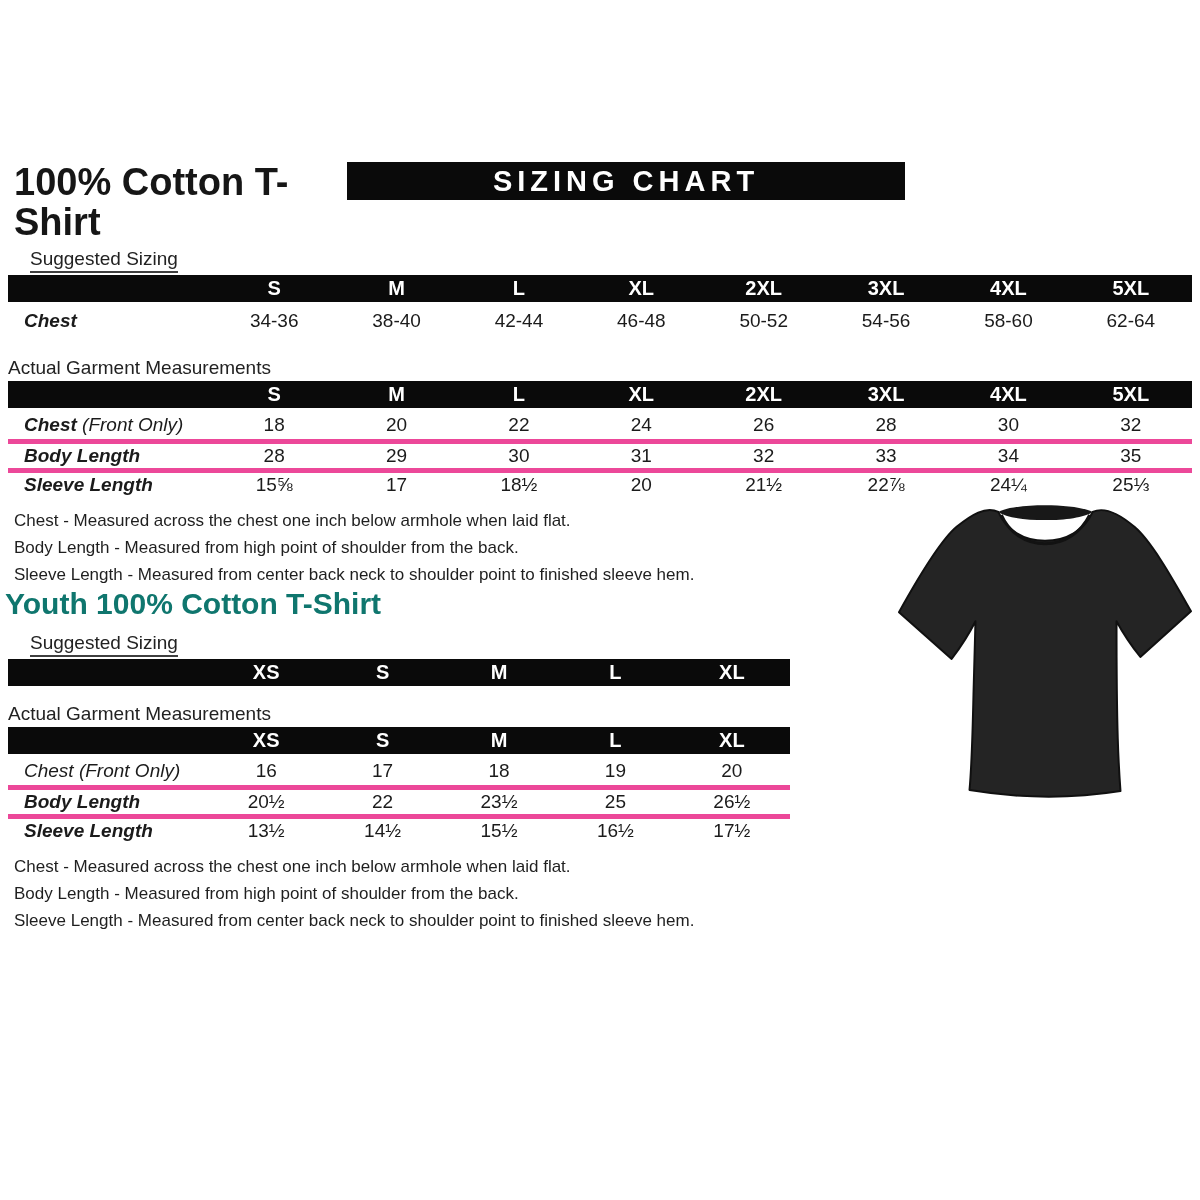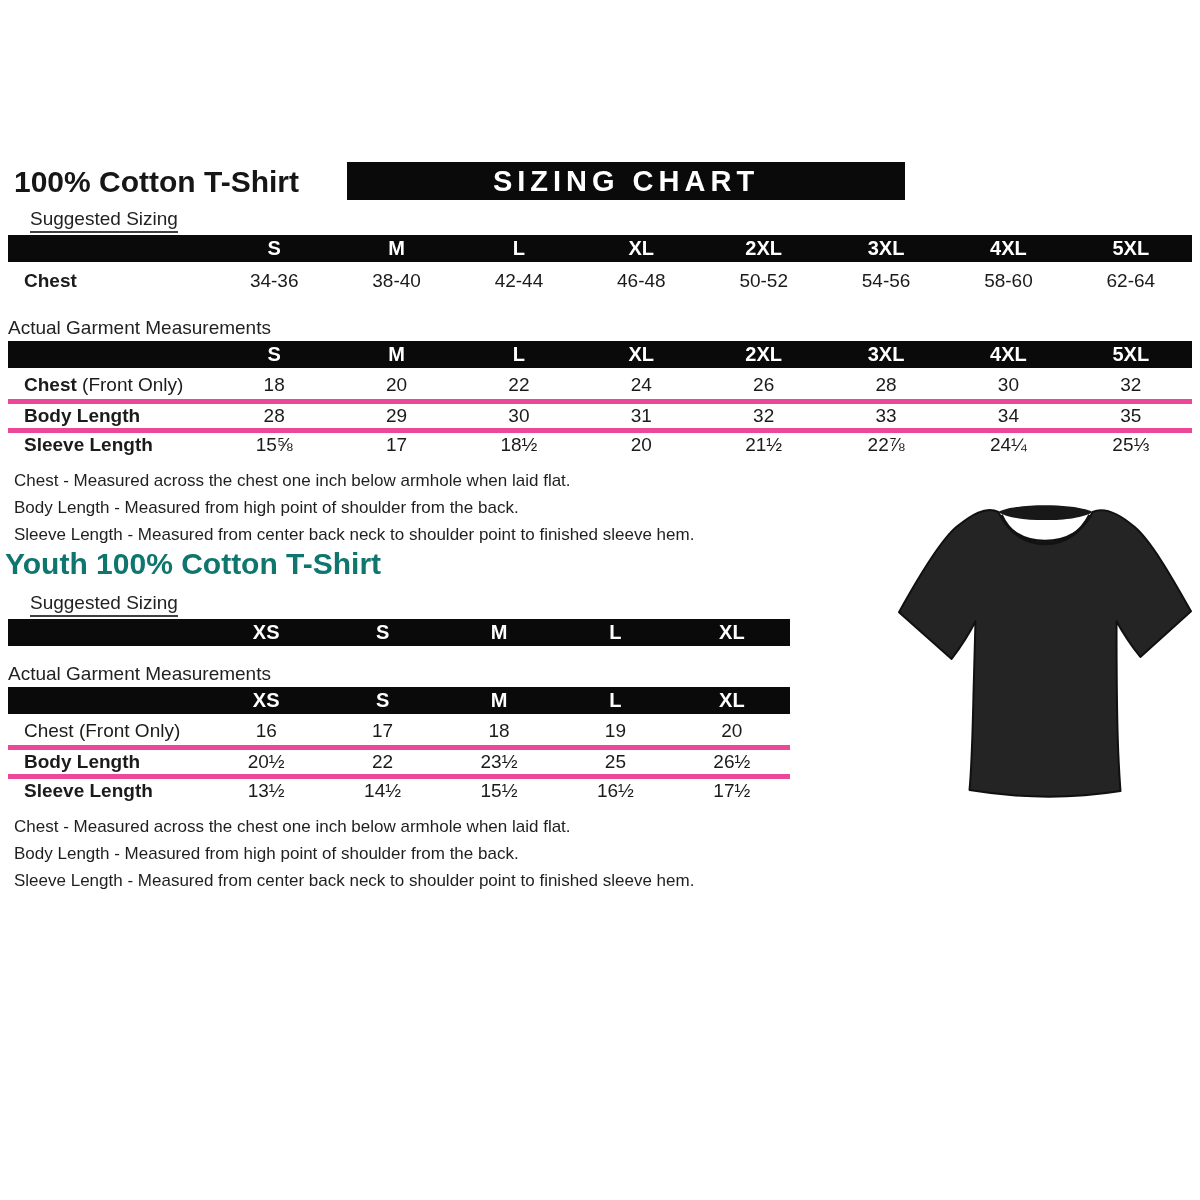--- a/index.html
+++ b/index.html
@@ -7,21 +7,21 @@
   body {
     width: 1200px; height: 1200px;
     background: #ffffff;
     font-family: "Liberation Sans", sans-serif;
     color: #1b1b1b;
     position: relative;
     overflow: hidden;
   }
 
   .header-row { display: flex; align-items: flex-start; margin: 162px 0 0 14px; }
-  .page-title { font-size: 30px; font-weight: bold; width: 333px; line-height: 40px; color: #161616; }
+  .page-title { font-size: 38px; font-weight: bold; width: 333px; line-height: 40px; color: #161616; }
   .banner {
     width: 558px; height: 38px;
     background: var(--bar-color, #0a0a0a);
     color: #fff; font-size: 29px; font-weight: bold; letter-spacing: 5px;
     display: flex; align-items: center; justify-content: center;
   }
 
   .label-wrap { margin-left: 8px; }
   .section-label { font-size: 19px; color: #222; line-height: 23px; }
   .underlined { display: inline-block; border-bottom: 2px solid #3f3f3f; padding-bottom: 1px; margin-left: 22px; }
@@ -33,21 +33,21 @@
   .trow { display: flex; align-items: center; }
   .thead {
     background: var(--bar-color, #0a0a0a);
     height: 27px; color: #fff; margin-bottom: 2px;
   }
   .thead .tcell { font-weight: bold; font-size: 20px; }
   .tbody { height: 33px; font-size: 19px; }
   .t-measure .tbody { height: 29px; }
   .t-measure .tbody + .tbody { border-top: 5px solid #ec4899; align-items: center; }
   .tcell { flex: 1; text-align: center; }
-  .tlabel { flex: 0 0 205px; text-align: left; padding-left: 16px; font-weight: bold; }
+  .tlabel { flex: 0 0 205px; text-align: left; padding-left: 16px; font-weight: bold; font-style: italic; }
   .youth .tlabel { flex: 0 0 200px; }
   .lab-suffix { font-weight: normal; }
   .tlabel.normal .lab-main { font-weight: normal; }
 
   .spacer-a { margin-top: 5px; }
   .tbl-gap { margin-top: 2px; }
   .actual-gap { margin-top: 19px; }
 
   .notes { margin: 10px 0 0 14px; }
   .note { margin: 0; font-size: 17px; line-height: 27px; color: #1f1f1f; }

